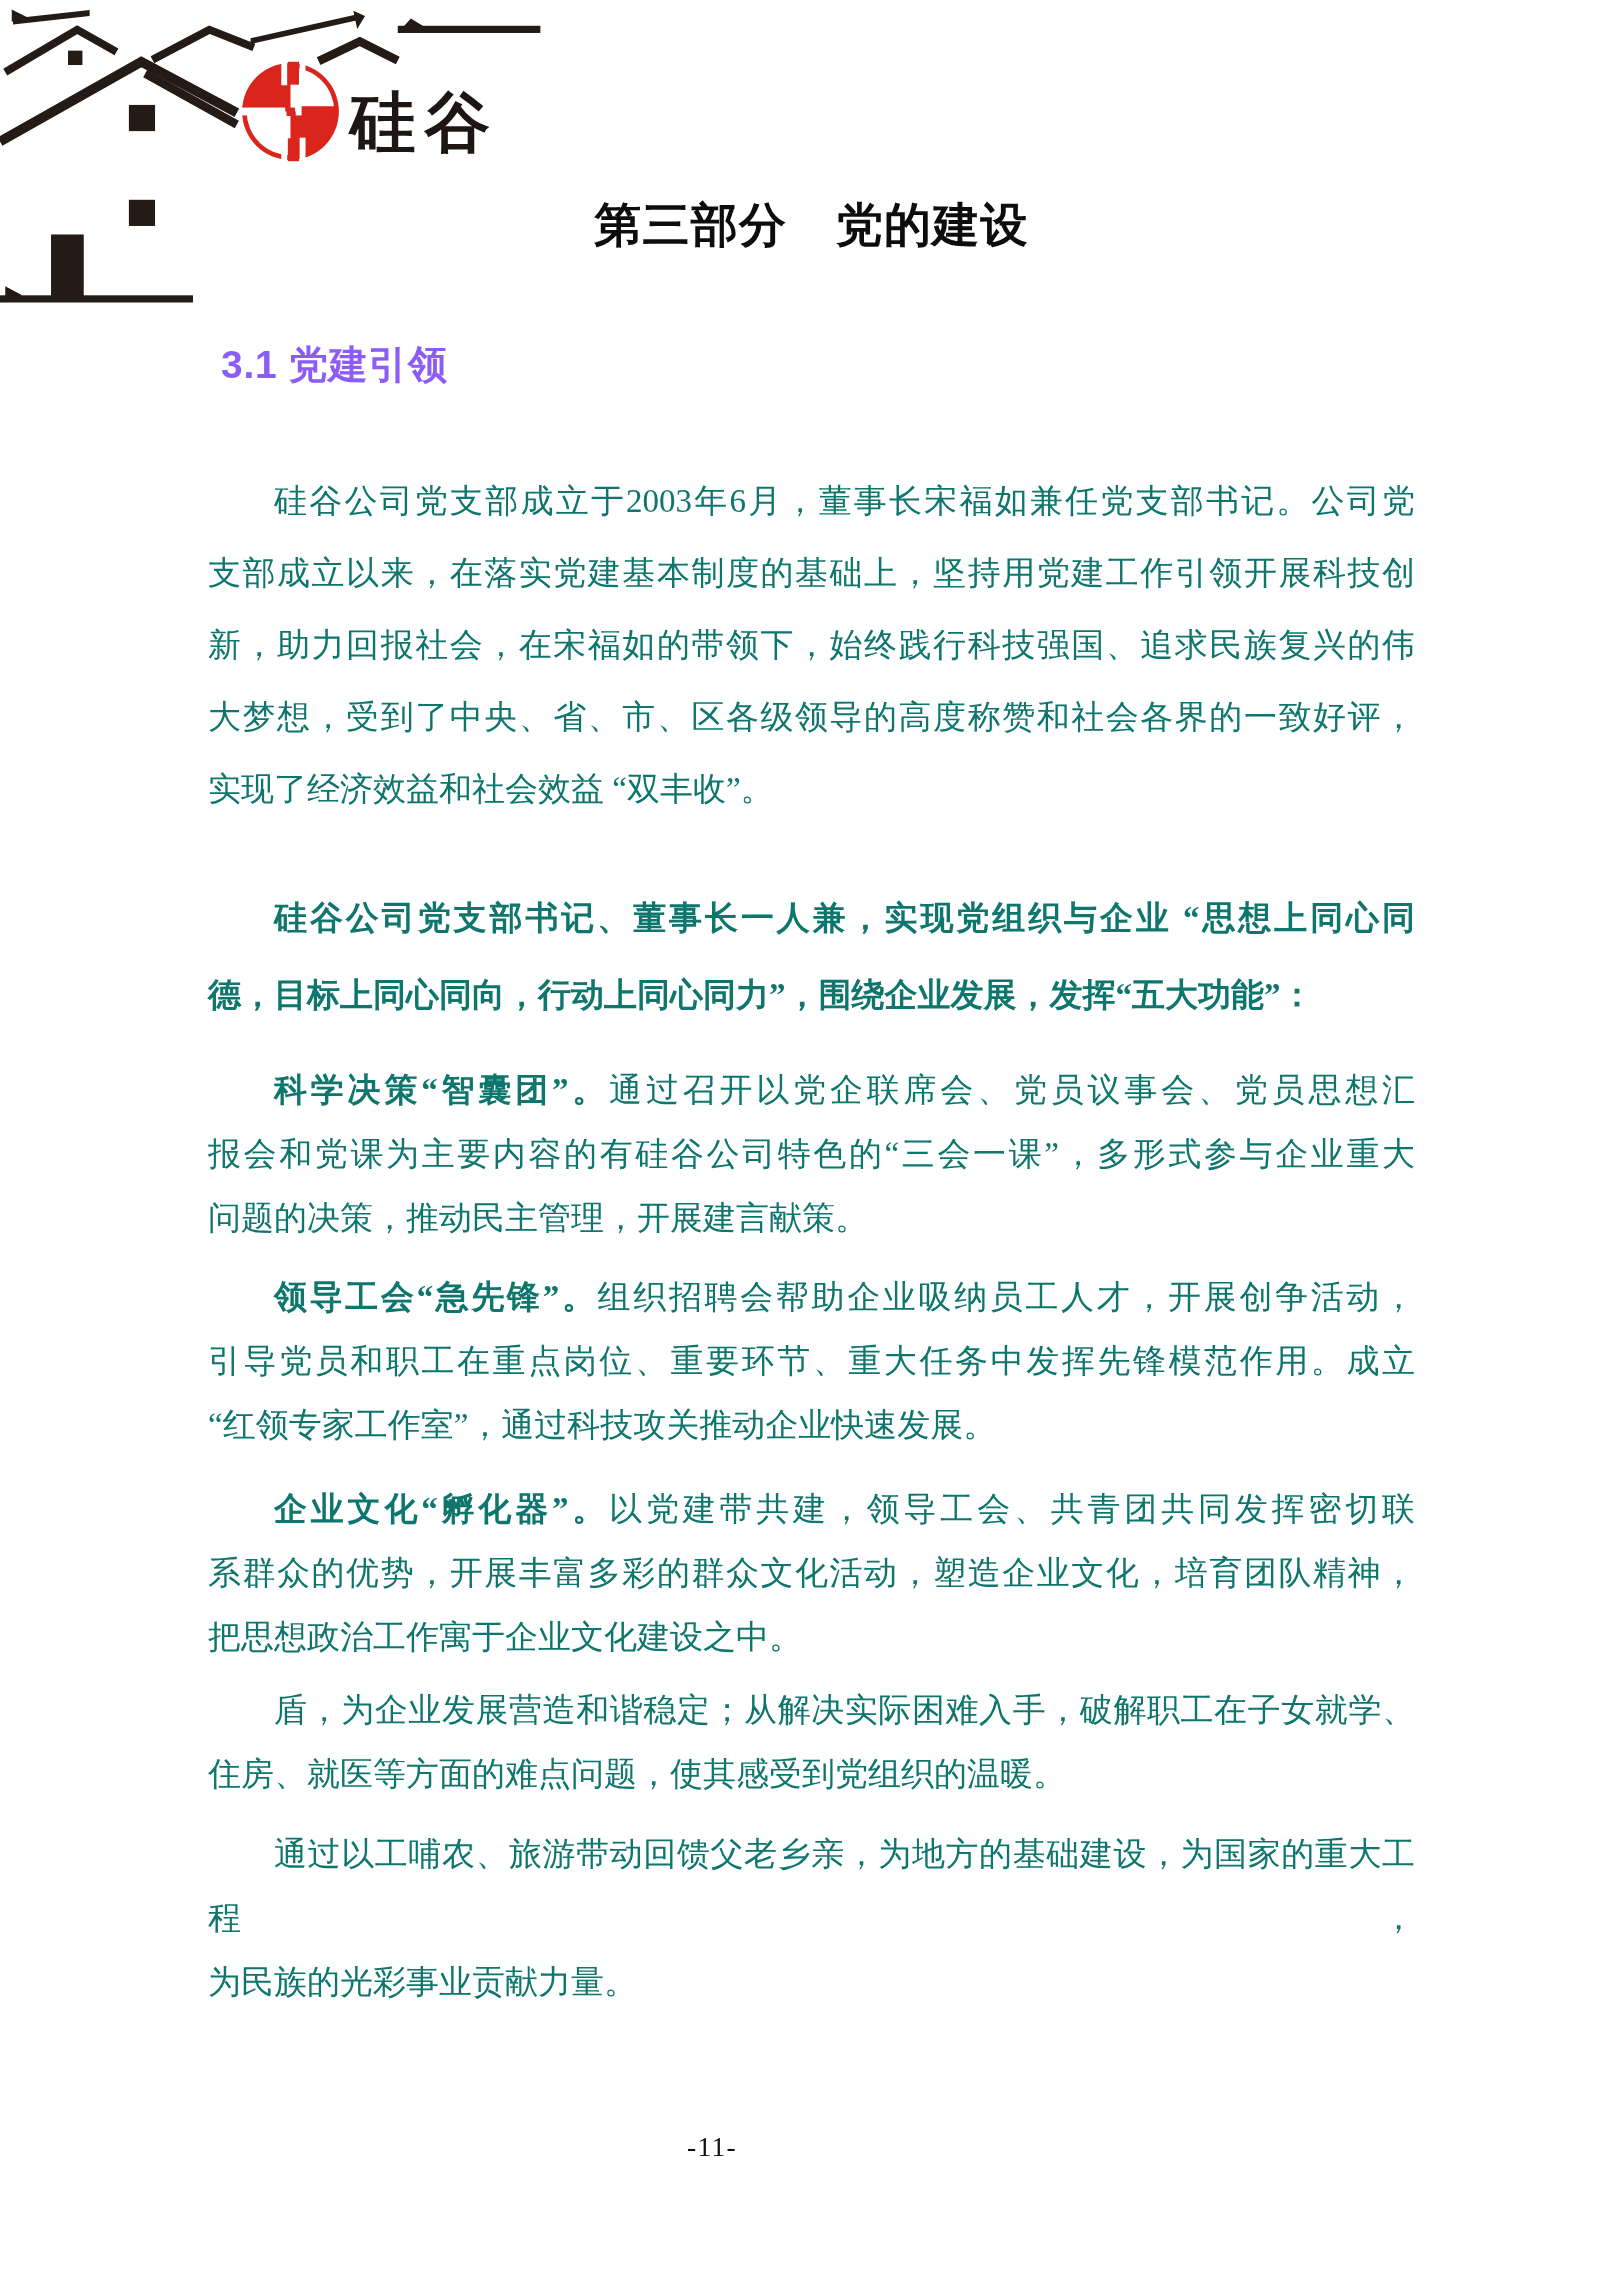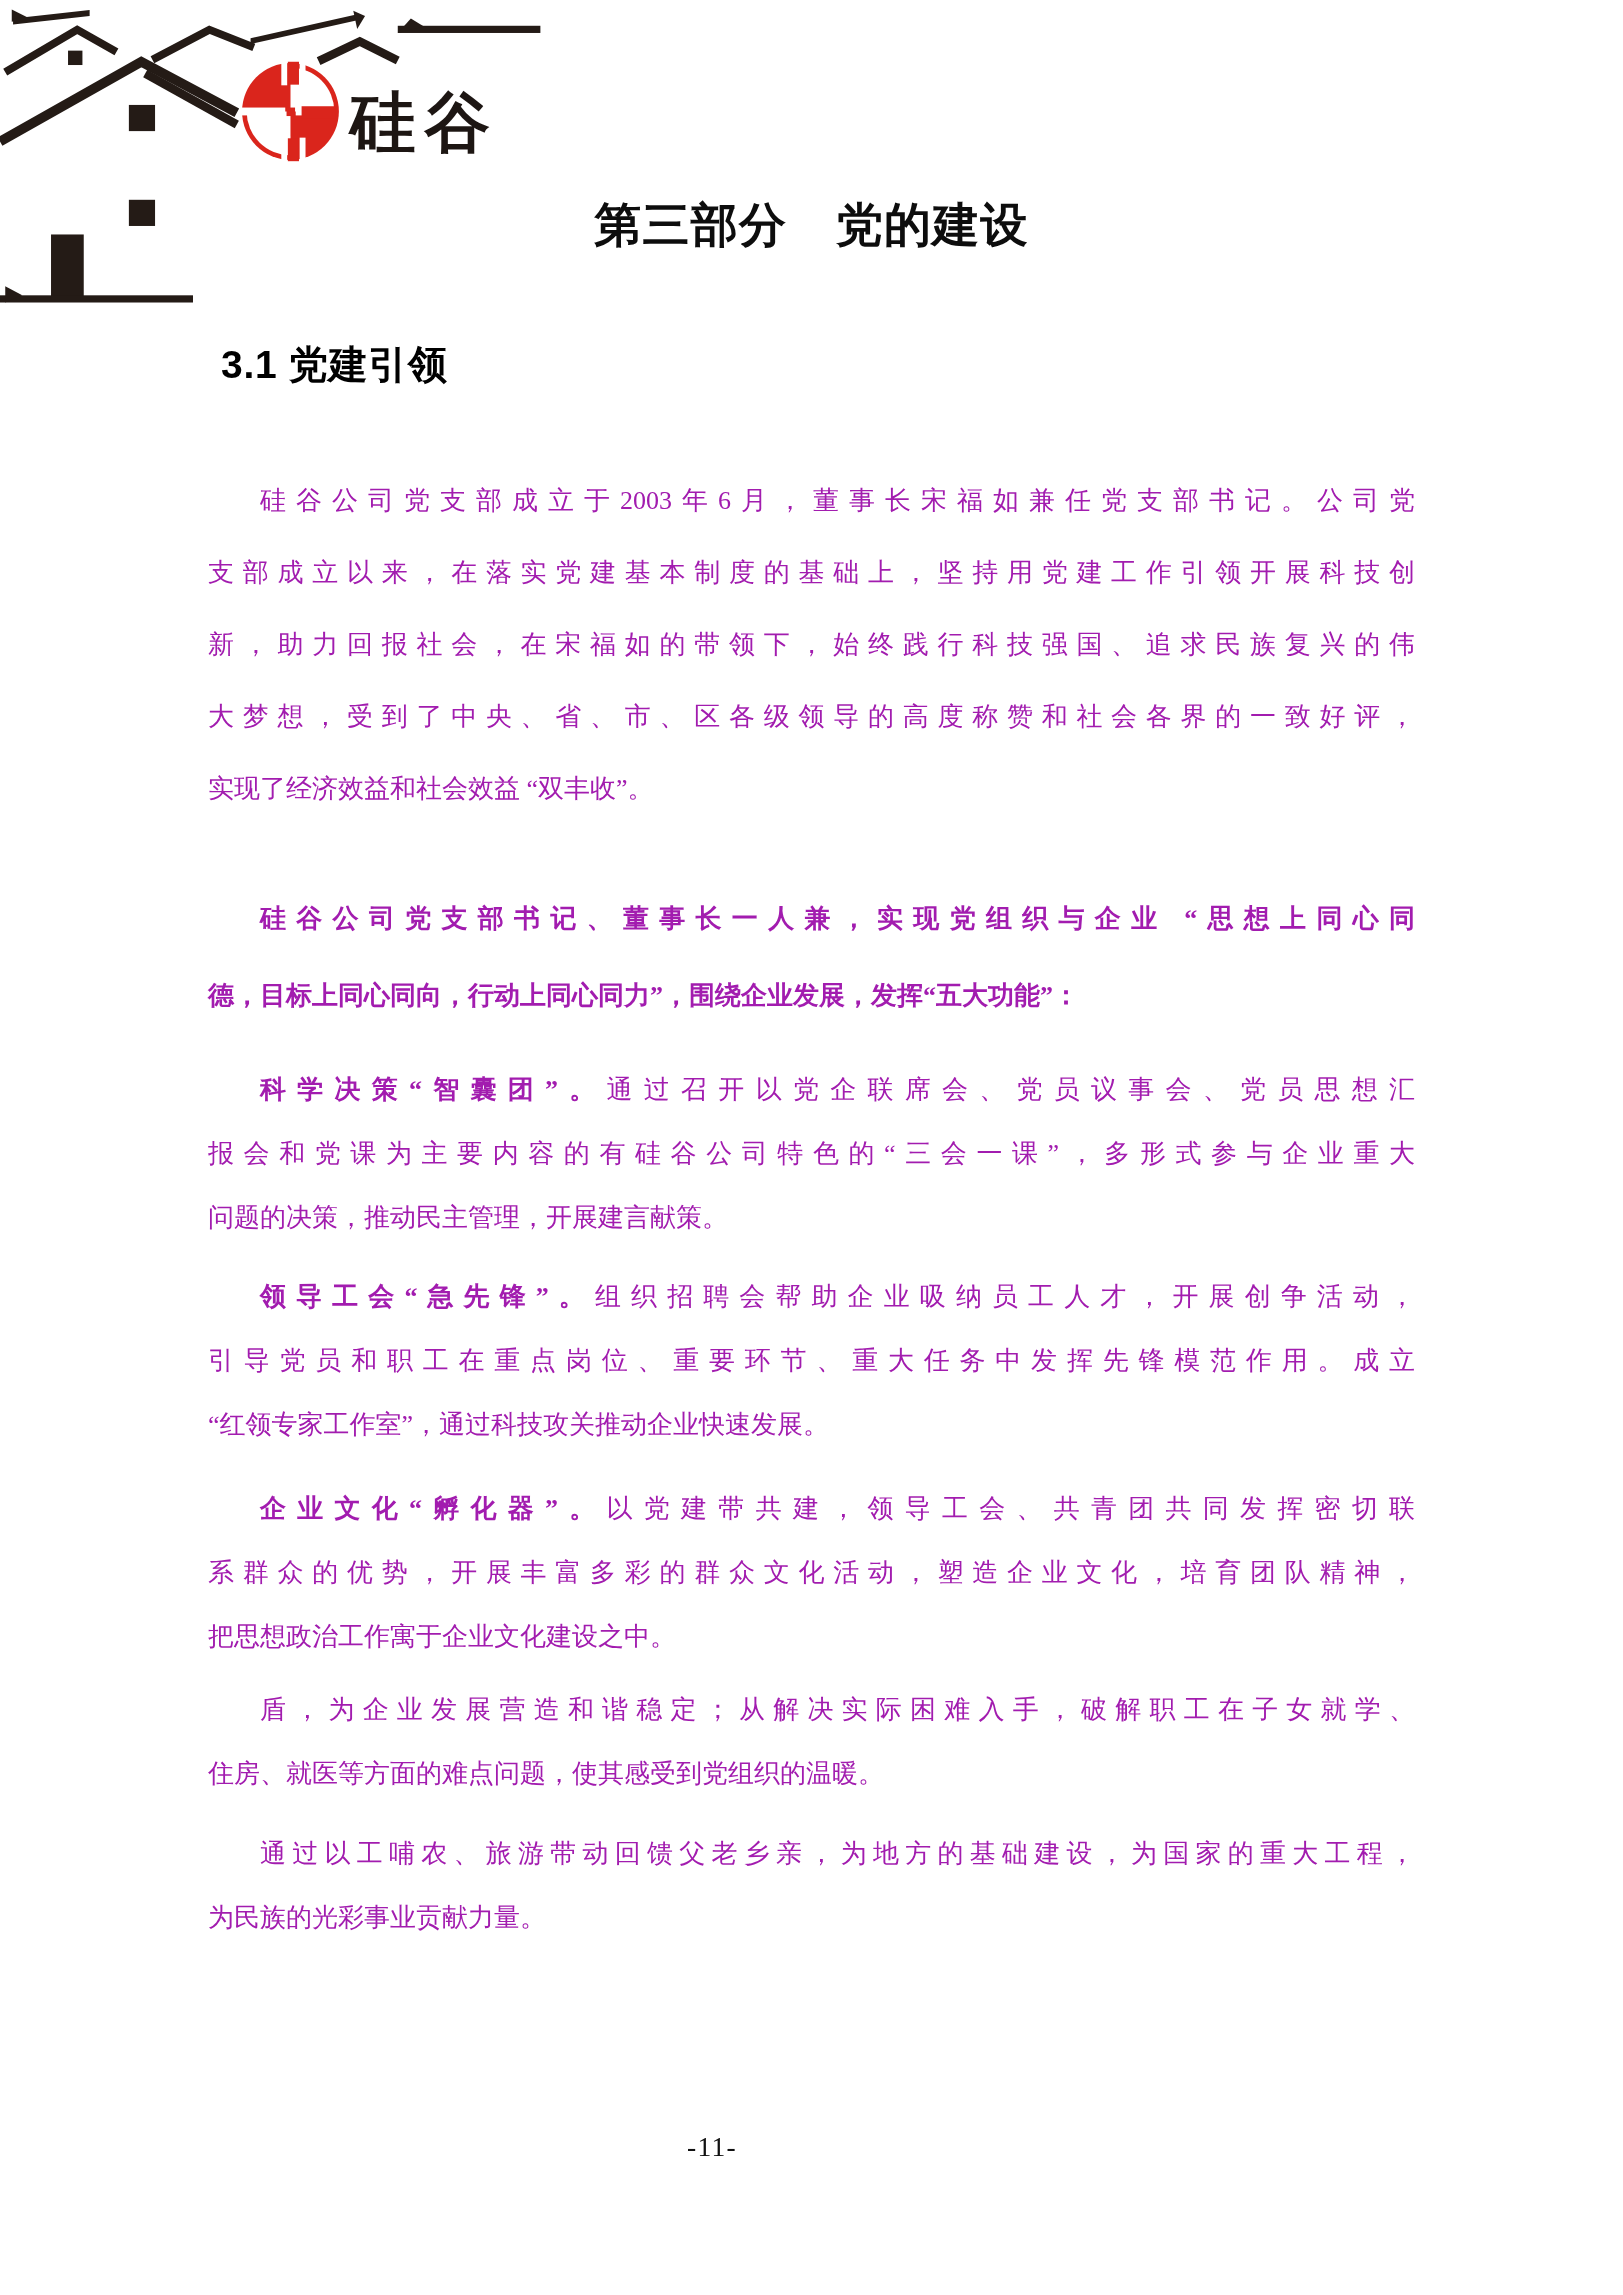--- a/index.html
+++ b/index.html
@@ -38,29 +38,29 @@
     color:#0d0d0d;
     white-space:pre;
   }
   .section-heading {
     position:absolute;
     top:338px; left:221px;
     font-family:"Liberation Sans", sans-serif;
     font-weight:bold;
     font-size:39px;
     letter-spacing:0.7px;
-    color:#000000;
+    color:#8b5cf6;
   }
   
   .body-text {
     position:absolute;
     top:465px; left:208px;
     width:1207px;
-    font-size:26px;
-    color:#a21caf;
+    font-size:33px;
+    color:#0f766e;
   }
   .para { margin:0; }
   .line { text-align:justify; }
   .line.fill { text-align-last:justify; }
   .para .line:first-child { text-indent:2em; }
   .para-1 .line { line-height:72px; }
   .para-2 .line { line-height:77px; }
   .para-3 .line, .para-4 .line, .para-5 .line,
   .para-6 .line, .para-7 .line { line-height:64px; }
   .para-2 { margin-top:55px; }

